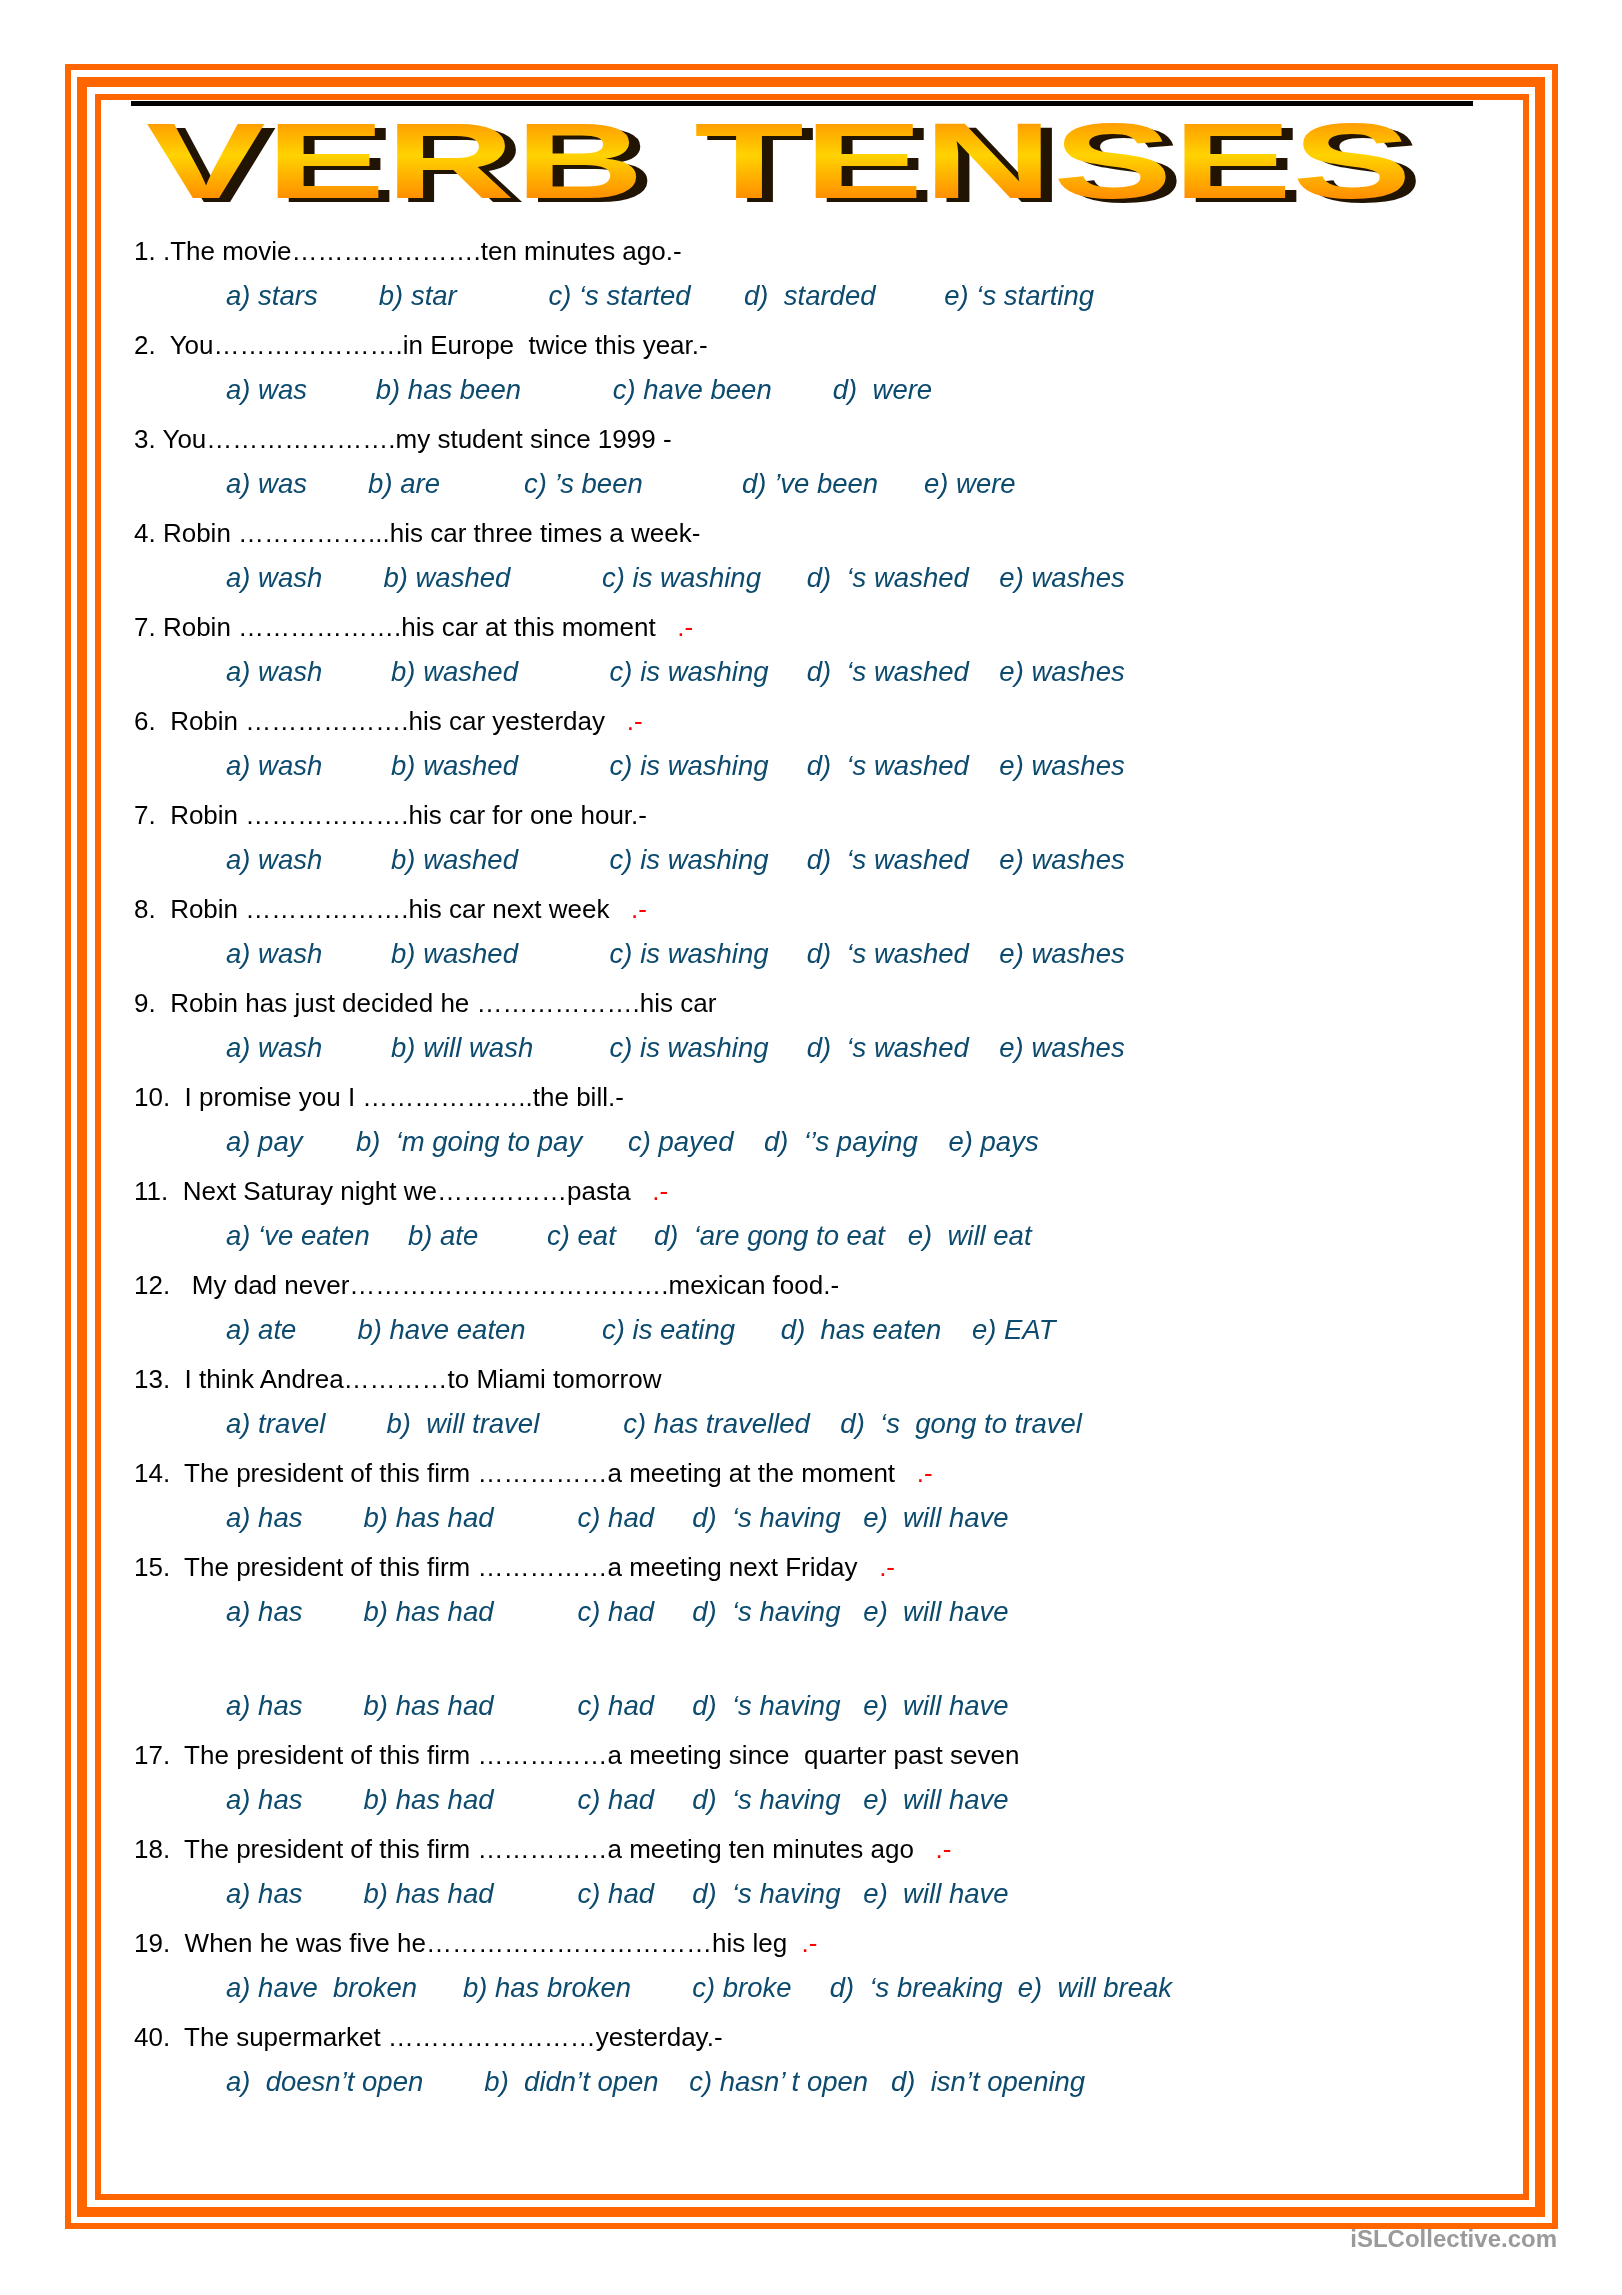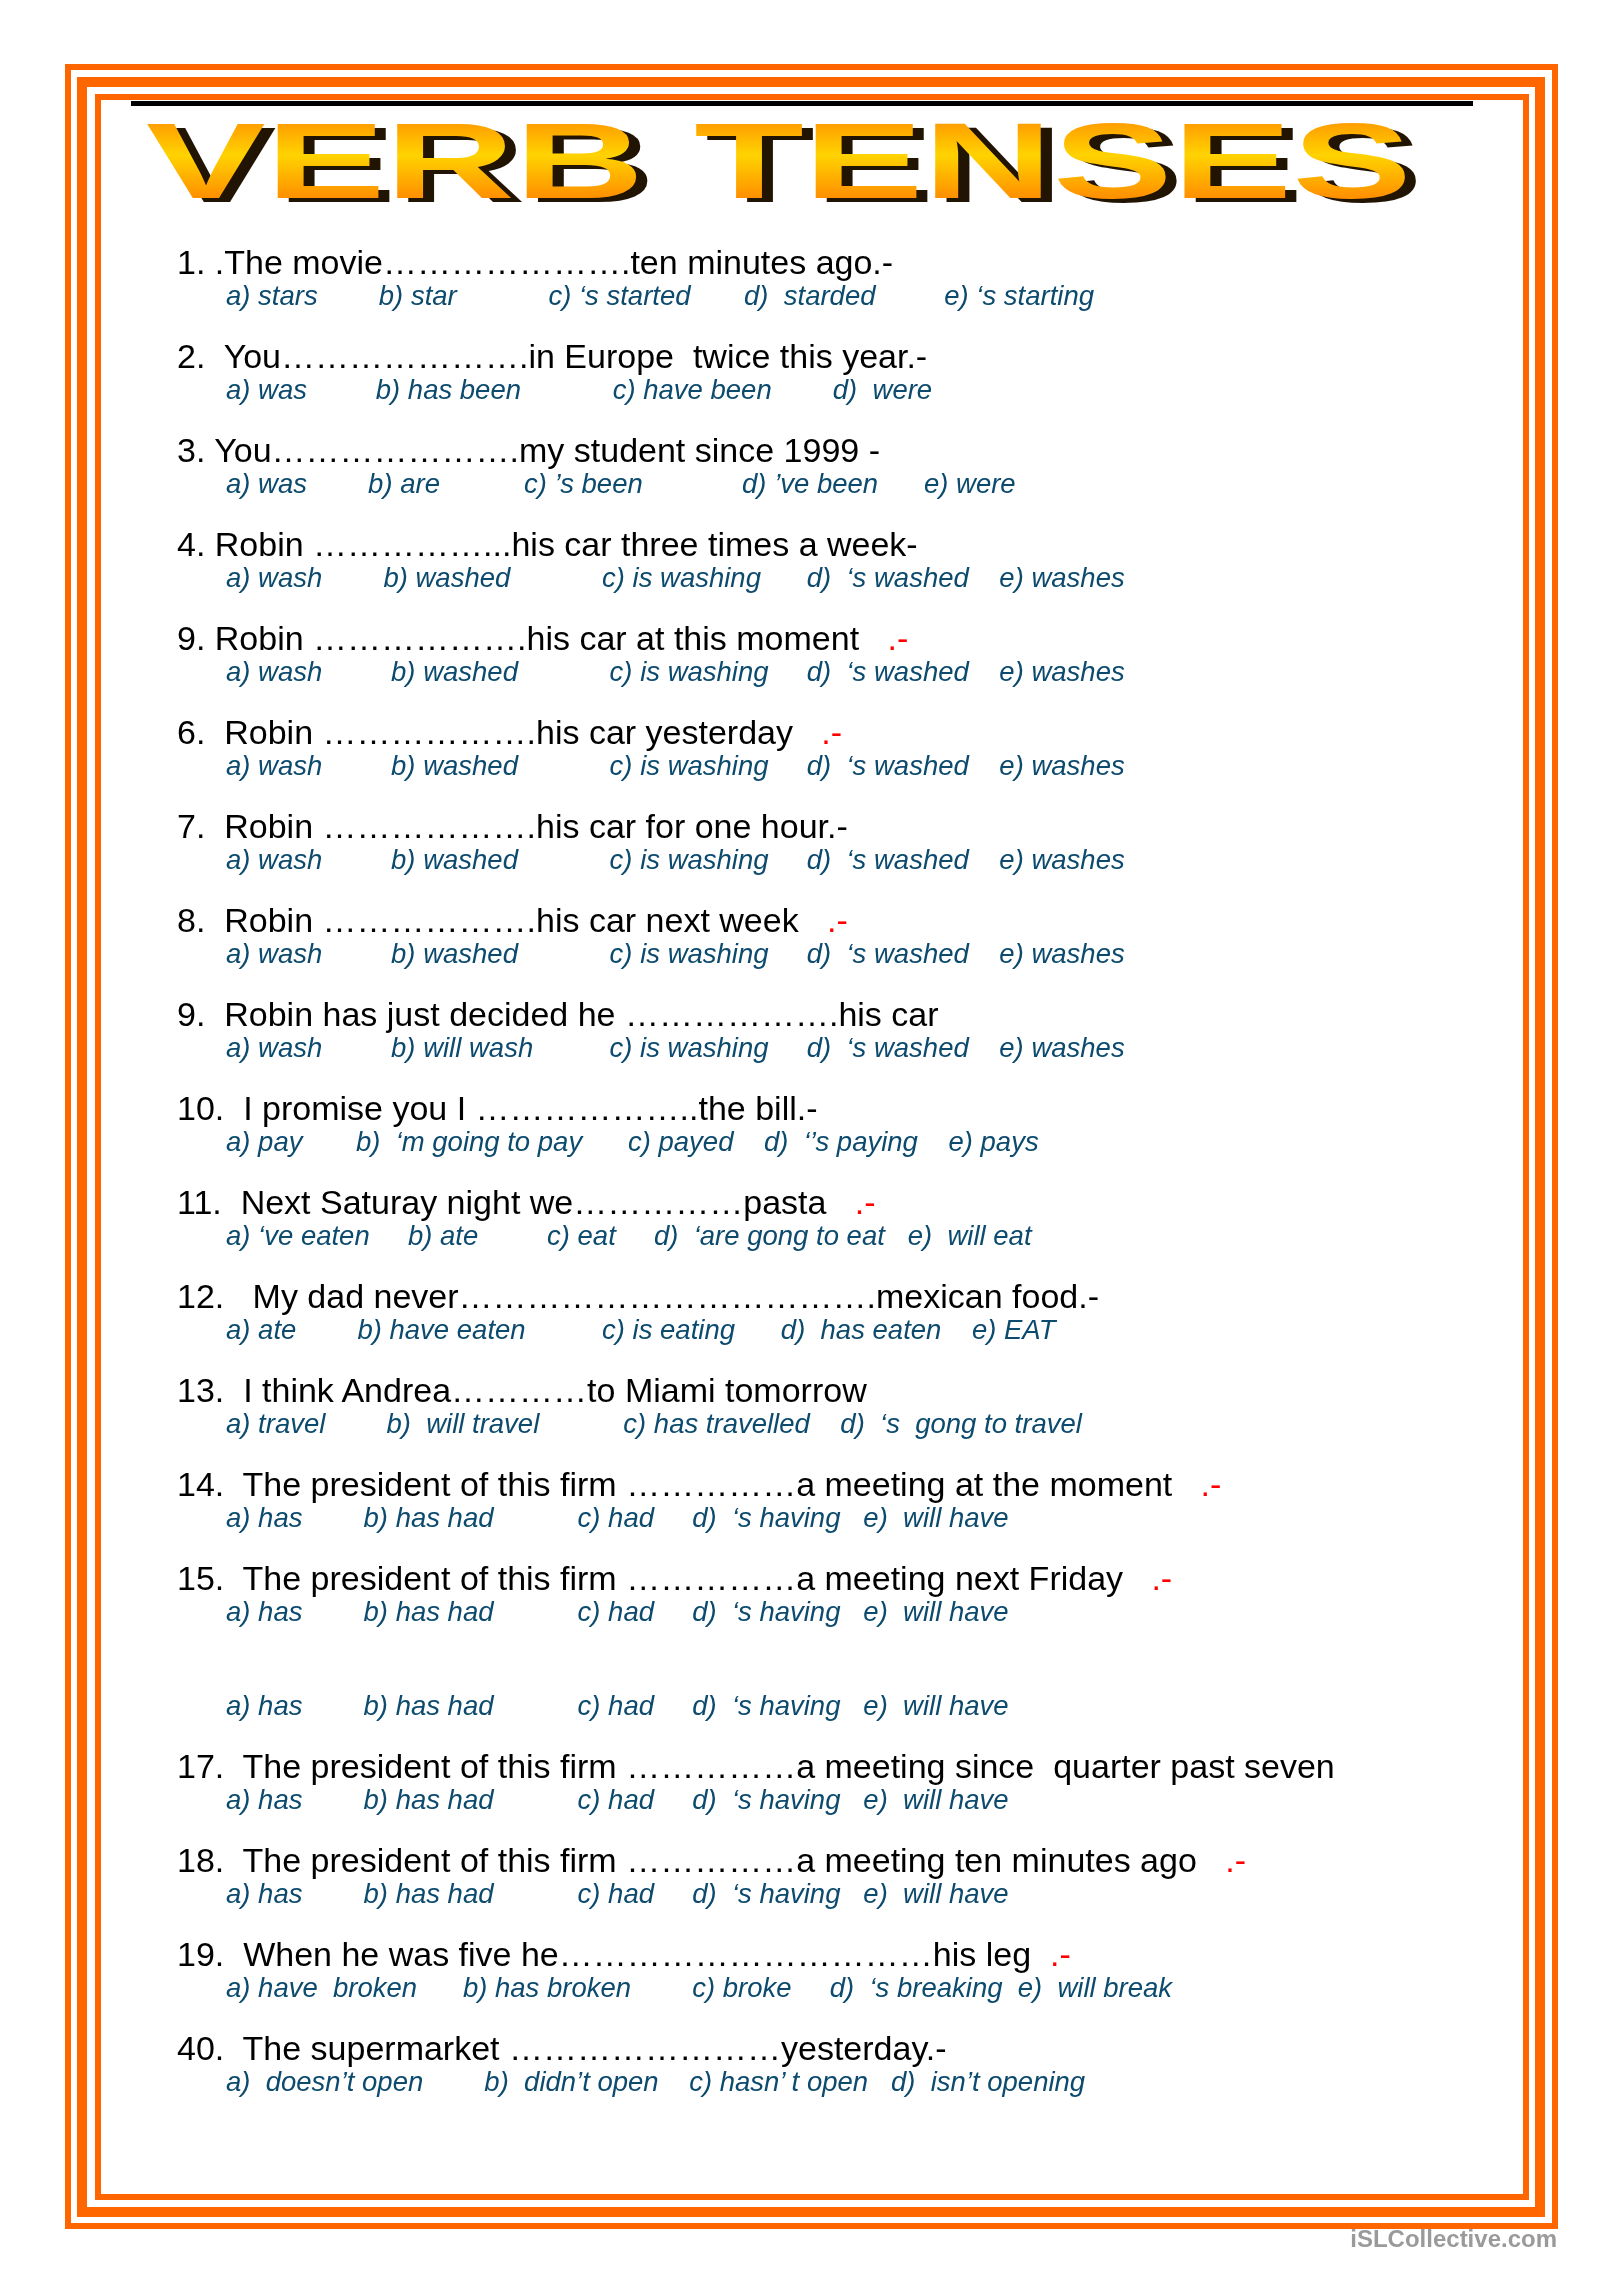--- a/index.html
+++ b/index.html
@@ -40,26 +40,25 @@
   .title-fill   { fill: url(#titleGrad); }
 
   .questions {
     position: absolute;
     left: 98px; top: 230px;
     width: 1453px;
   }
   .question { position: relative; height: 94px; }
   .q-text {
     position: absolute;
-    left: 36px; top: 17px;
-    font-size: 34px;
+    left: 36px; top: 6px;
+    font-size: 26px;
     line-height: 30px;
     color: #000000;
     white-space: pre;
-    margin-left: 43px;
   }
   .q-tail { color: #FF0000; }
   .q-opts {
     position: absolute;
     left: 128px; top: 51px;
     font-size: 27.5px;
     line-height: 30px;
     font-style: italic;
     color: #0c4a6e;
     white-space: pre;
@@ -112,21 +111,21 @@
     <div class="q-text"><span class="q-main">3. You………………….my student since 1999 -</span><span class="q-tail"></span></div>
     <div class="q-opts">a) was        b) are           c) ’s been             d) ’ve been      e) were</div>
   </div>
 
   <div class="question">
     <div class="q-text"><span class="q-main">4. Robin ……………...his car three times a week-</span><span class="q-tail"></span></div>
     <div class="q-opts">a) wash        b) washed            c) is washing      d)  ‘s washed    e) washes</div>
   </div>
 
   <div class="question">
-    <div class="q-text"><span class="q-main">9. Robin ……………….his car at this moment   </span><span class="q-tail">.-</span></div>
+    <div class="q-text"><span class="q-main">7. Robin ……………….his car at this moment   </span><span class="q-tail">.-</span></div>
     <div class="q-opts">a) wash         b) washed            c) is washing     d)  ‘s washed    e) washes</div>
   </div>
 
   <div class="question">
     <div class="q-text"><span class="q-main">6.  Robin ……………….his car yesterday   </span><span class="q-tail">.-</span></div>
     <div class="q-opts">a) wash         b) washed            c) is washing     d)  ‘s washed    e) washes</div>
   </div>
 
   <div class="question">
     <div class="q-text"><span class="q-main">7.  Robin ……………….his car for one hour.-</span><span class="q-tail"></span></div>

